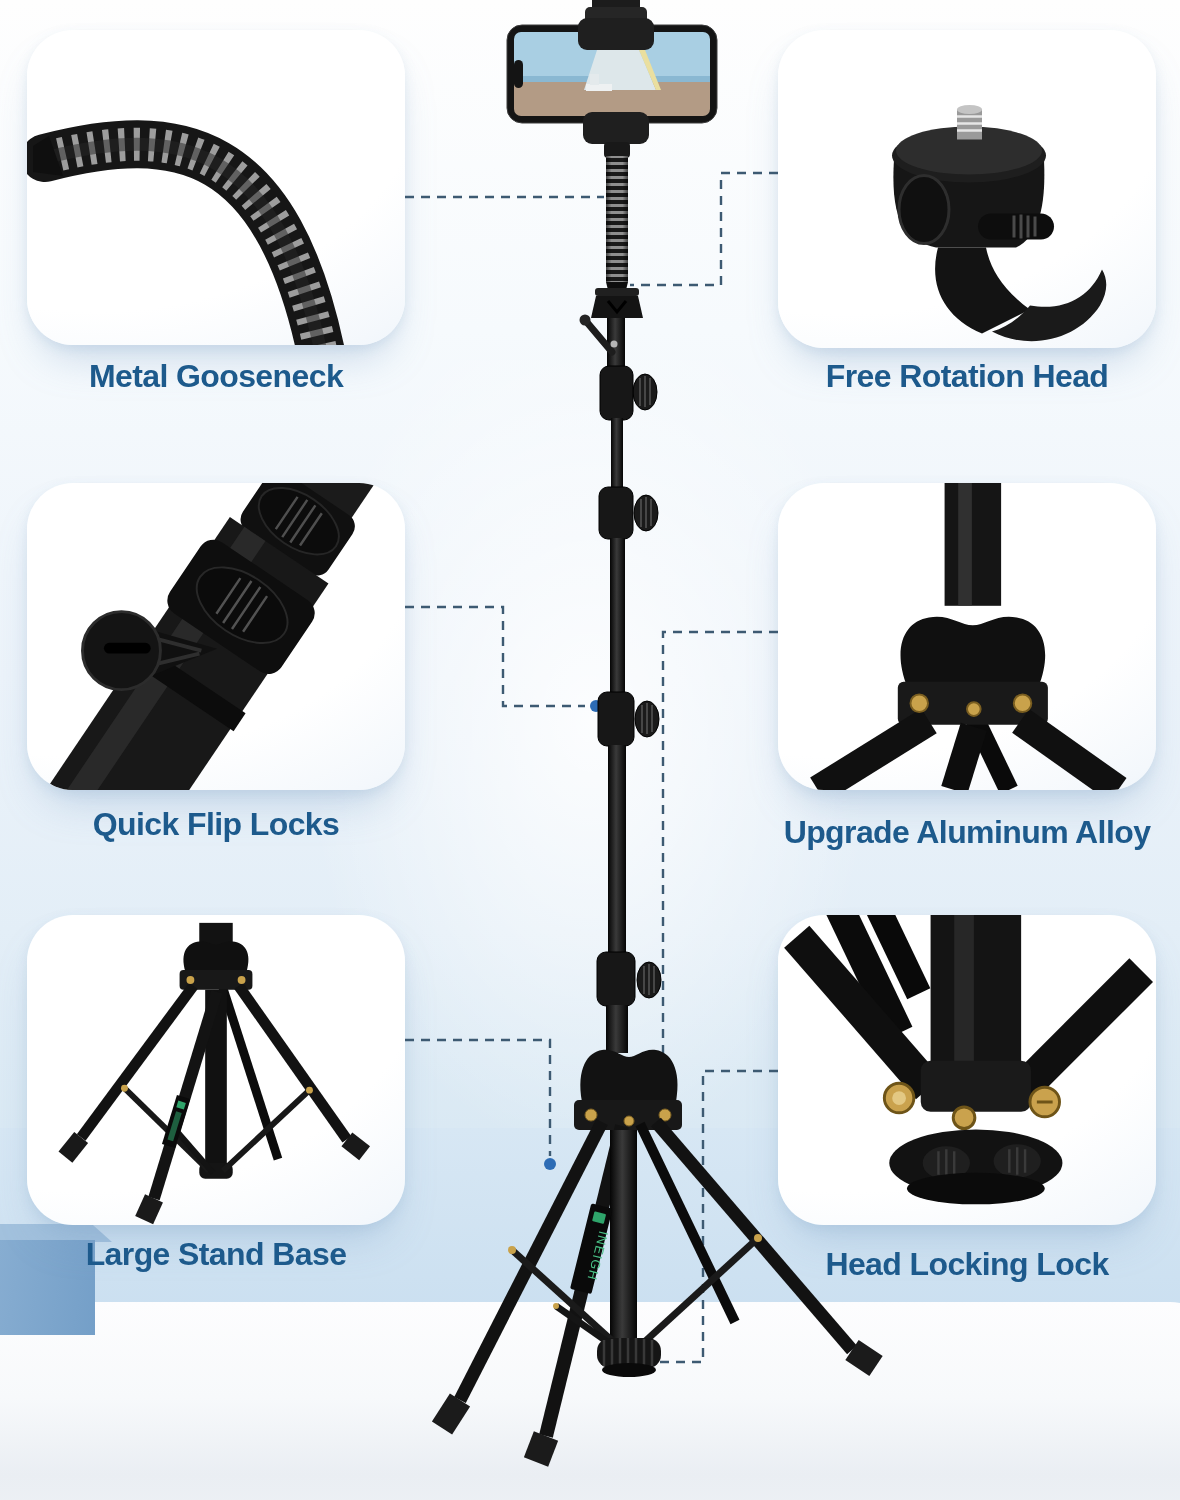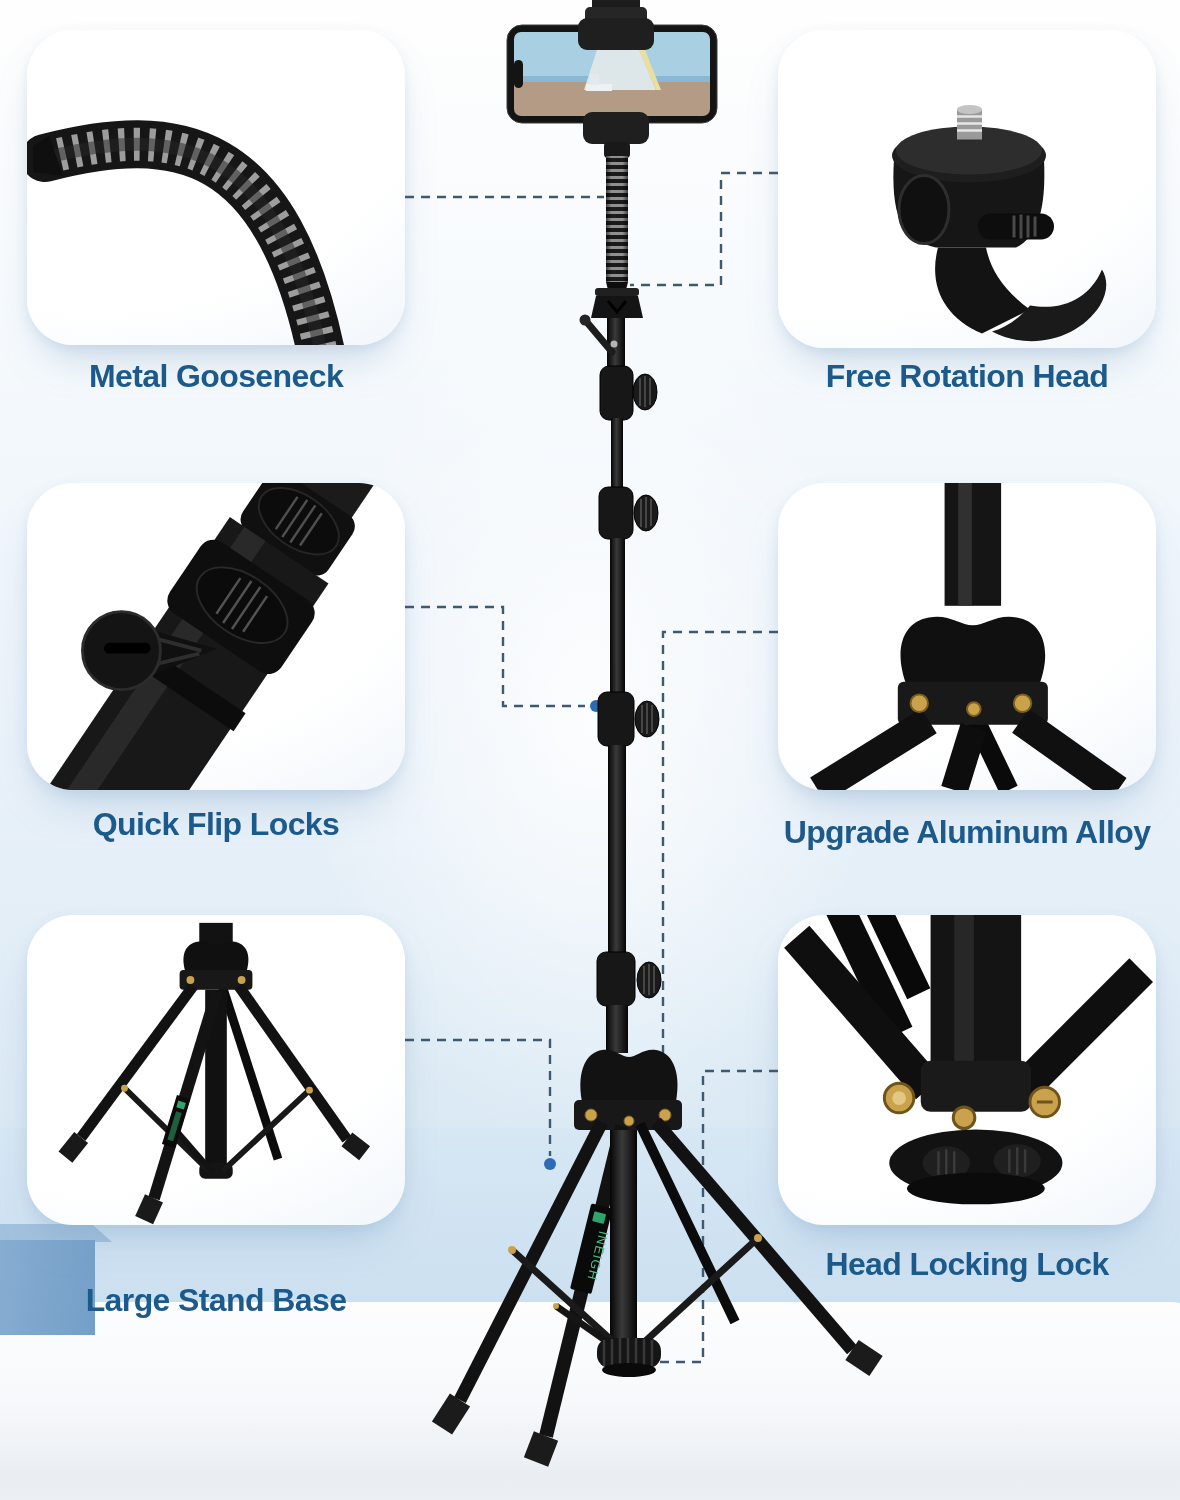--- a/index.html
+++ b/index.html
@@ -30,21 +30,21 @@
   #card-mr{left:778px;top:483px;height:307px;}
   #card-bl{left:27px;top:915px;height:310px;}
   #card-br{left:778px;top:915px;height:310px;}
   
   .feat-label{position:absolute;width:378px;text-align:center;
     font-size:32px;font-weight:600;letter-spacing:-0.6px;color:#1d5a8c;}
   #label-tl{left:27px;top:358px;}
   #label-tr{left:778px;top:358px;}
   #label-ml{left:27px;top:806px;}
   #label-mr{left:778px;top:806px;margin-top:8px;}
-  #label-bl{left:27px;top:1282px;}
+  #label-bl{left:27px;top:1236px;}
   #label-br{left:778px;top:1246px;}
   
   .overlay{position:absolute;inset:0;pointer-events:none;}
   .conn{fill:none;stroke:#3d5a72;stroke-width:2.4;stroke-dasharray:9 7;}
   .dot{fill:#2d6cb5;}
 </style>
 </head>
 <body>
 
 <div class="stage">

